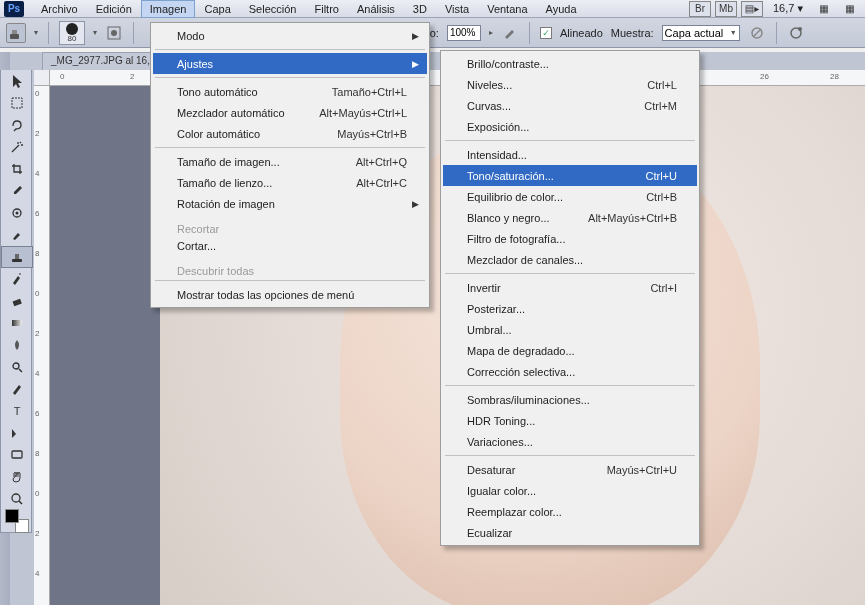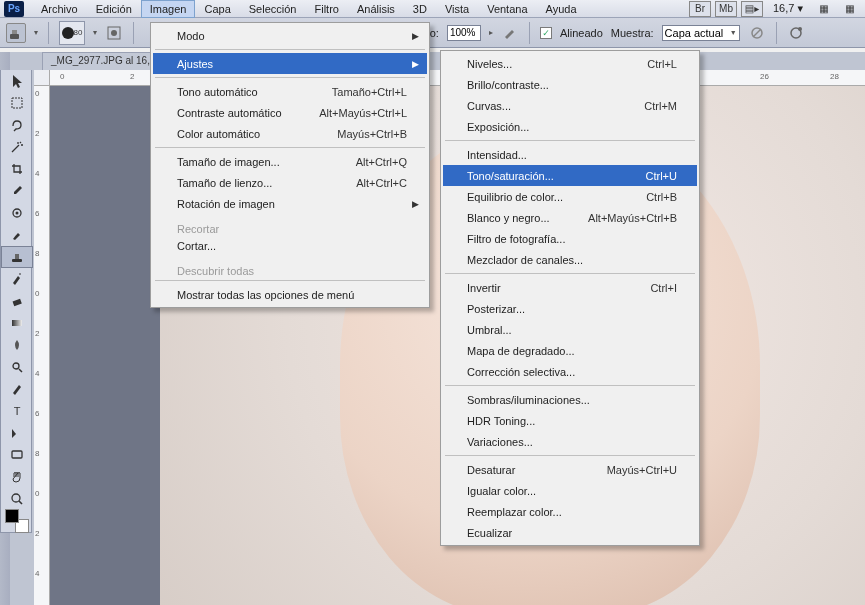--- a/index.html
+++ b/index.html
@@ -8,21 +8,21 @@
   .menubar { background: linear-gradient(to bottom,#eceef4,#d8dce7); height: 18px; display: flex; align-items: center; padding: 0 4px; border-bottom: 1px solid #9ca4b8; }
   .ps-logo { background:#0a1f47; color:#68a4ff; font-weight:bold; width:20px; height:16px; display:flex; align-items:center; justify-content:center; font-size:10px; border-radius:2px; margin-right:8px;}
   .menu-item { padding: 3px 9px; color:#222; cursor:default; }
   .menu-item.active { background:#c5d6f2; border:1px solid #7da2ce; padding:2px 8px; }
   .menubar-right { margin-left:auto; display:flex; align-items:center; gap:4px; }
   .mb-icon { width:22px; height:16px; border:1px solid #888; background:#dde1eb; display:flex; align-items:center; justify-content:center; font-size:10px; color:#333;}
   .zoom { font-size:11px; color:#222; padding:0 6px; }
   
   .optbar { background:linear-gradient(to bottom,#d2d6e1,#c3c9d7); height:30px; border-bottom:1px solid #8e96aa; display:flex; align-items:center; padding:0 6px; gap:8px;}
   .tool-thumb { width:20px; height:20px; background:#bcc3d2; border:1px solid #888; border-radius:2px; display:flex; align-items:center; justify-content:center;}
-  .brush-box { width:26px; height:24px; border:1px solid #8e96aa; background:#e4e7ef; display:flex; flex-direction:row; align-items:center; justify-content:center;}
+  .brush-box { width:26px; height:24px; border:1px solid #8e96aa; background:#e4e7ef; display:flex; flex-direction:column; align-items:center; justify-content:center;}
   .brush-dot { width:12px; height:12px; border-radius:50%; background:#222;}
   .brush-num { font-size:8px; color:#333; line-height:1;}
   .optlabel { color:#222; }
   .flow-input { width:34px; height:16px; background:#fff; border:1px solid #7a8296; font-size:10px; padding:0 2px;}
   .sample-combo { width:78px; height:16px; background:#fff; border:1px solid #7a8296; font-size:10px; padding:0 2px; display:flex; align-items:center; justify-content:space-between;}
   .sample-combo .tri { font-size:7px; color:#555;}
   .chk { width:12px; height:12px; border:1px solid #7a7a7a; background:#fff; display:inline-flex; align-items:center; justify-content:center; font-size:9px; color:#3a6; }
   .tiny-icon { width:18px; height:18px; display:flex; align-items:center; justify-content:center; color:#555;}
   .sep { width:1px; height:22px; background:#9aa1b4; margin:0 2px;}
   
@@ -433,21 +433,21 @@
     <div class="row hl">
       <span>Ajustes</span>
       <span class="arrow">▶</span>
     </div>
     <hr>
     <div class="row">
       <span>Tono automático</span>
       <span class="sc">Tamaño+Ctrl+L</span>
     </div>
     <div class="row">
-      <span>Contraste automático</span>
+      <span>Mezclador automático</span>
       <span class="sc">Alt+Mayús+Ctrl+L</span>
     </div>
     <div class="row">
       <span>Color automático</span>
       <span class="sc">Mayús+Ctrl+B</span>
     </div>
     <hr>
     <div class="row">
       <span>Tamaño de imagen...</span>
       <span class="sc">Alt+Ctrl+Q</span>
@@ -470,25 +470,25 @@
       <span>Descubrir todas</span>
     </div>
     <hr>
     <div class="row">
       <span>Mostrar todas las opciones de menú</span>
     </div>
   </div>
 
 <div class="menu" id="menu2">
     <div class="row">
+      <span>Brillo/contraste...</span>
+    </div>
+    <div class="row">
       <span>Niveles...</span>
       <span class="sc">Ctrl+L</span>
-    </div>
-    <div class="row">
-      <span>Brillo/contraste...</span>
     </div>
     <div class="row">
       <span>Curvas...</span>
       <span class="sc">Ctrl+M</span>
     </div>
     <div class="row">
       <span>Exposición...</span>
     </div>
     <hr>
     <div class="row">

